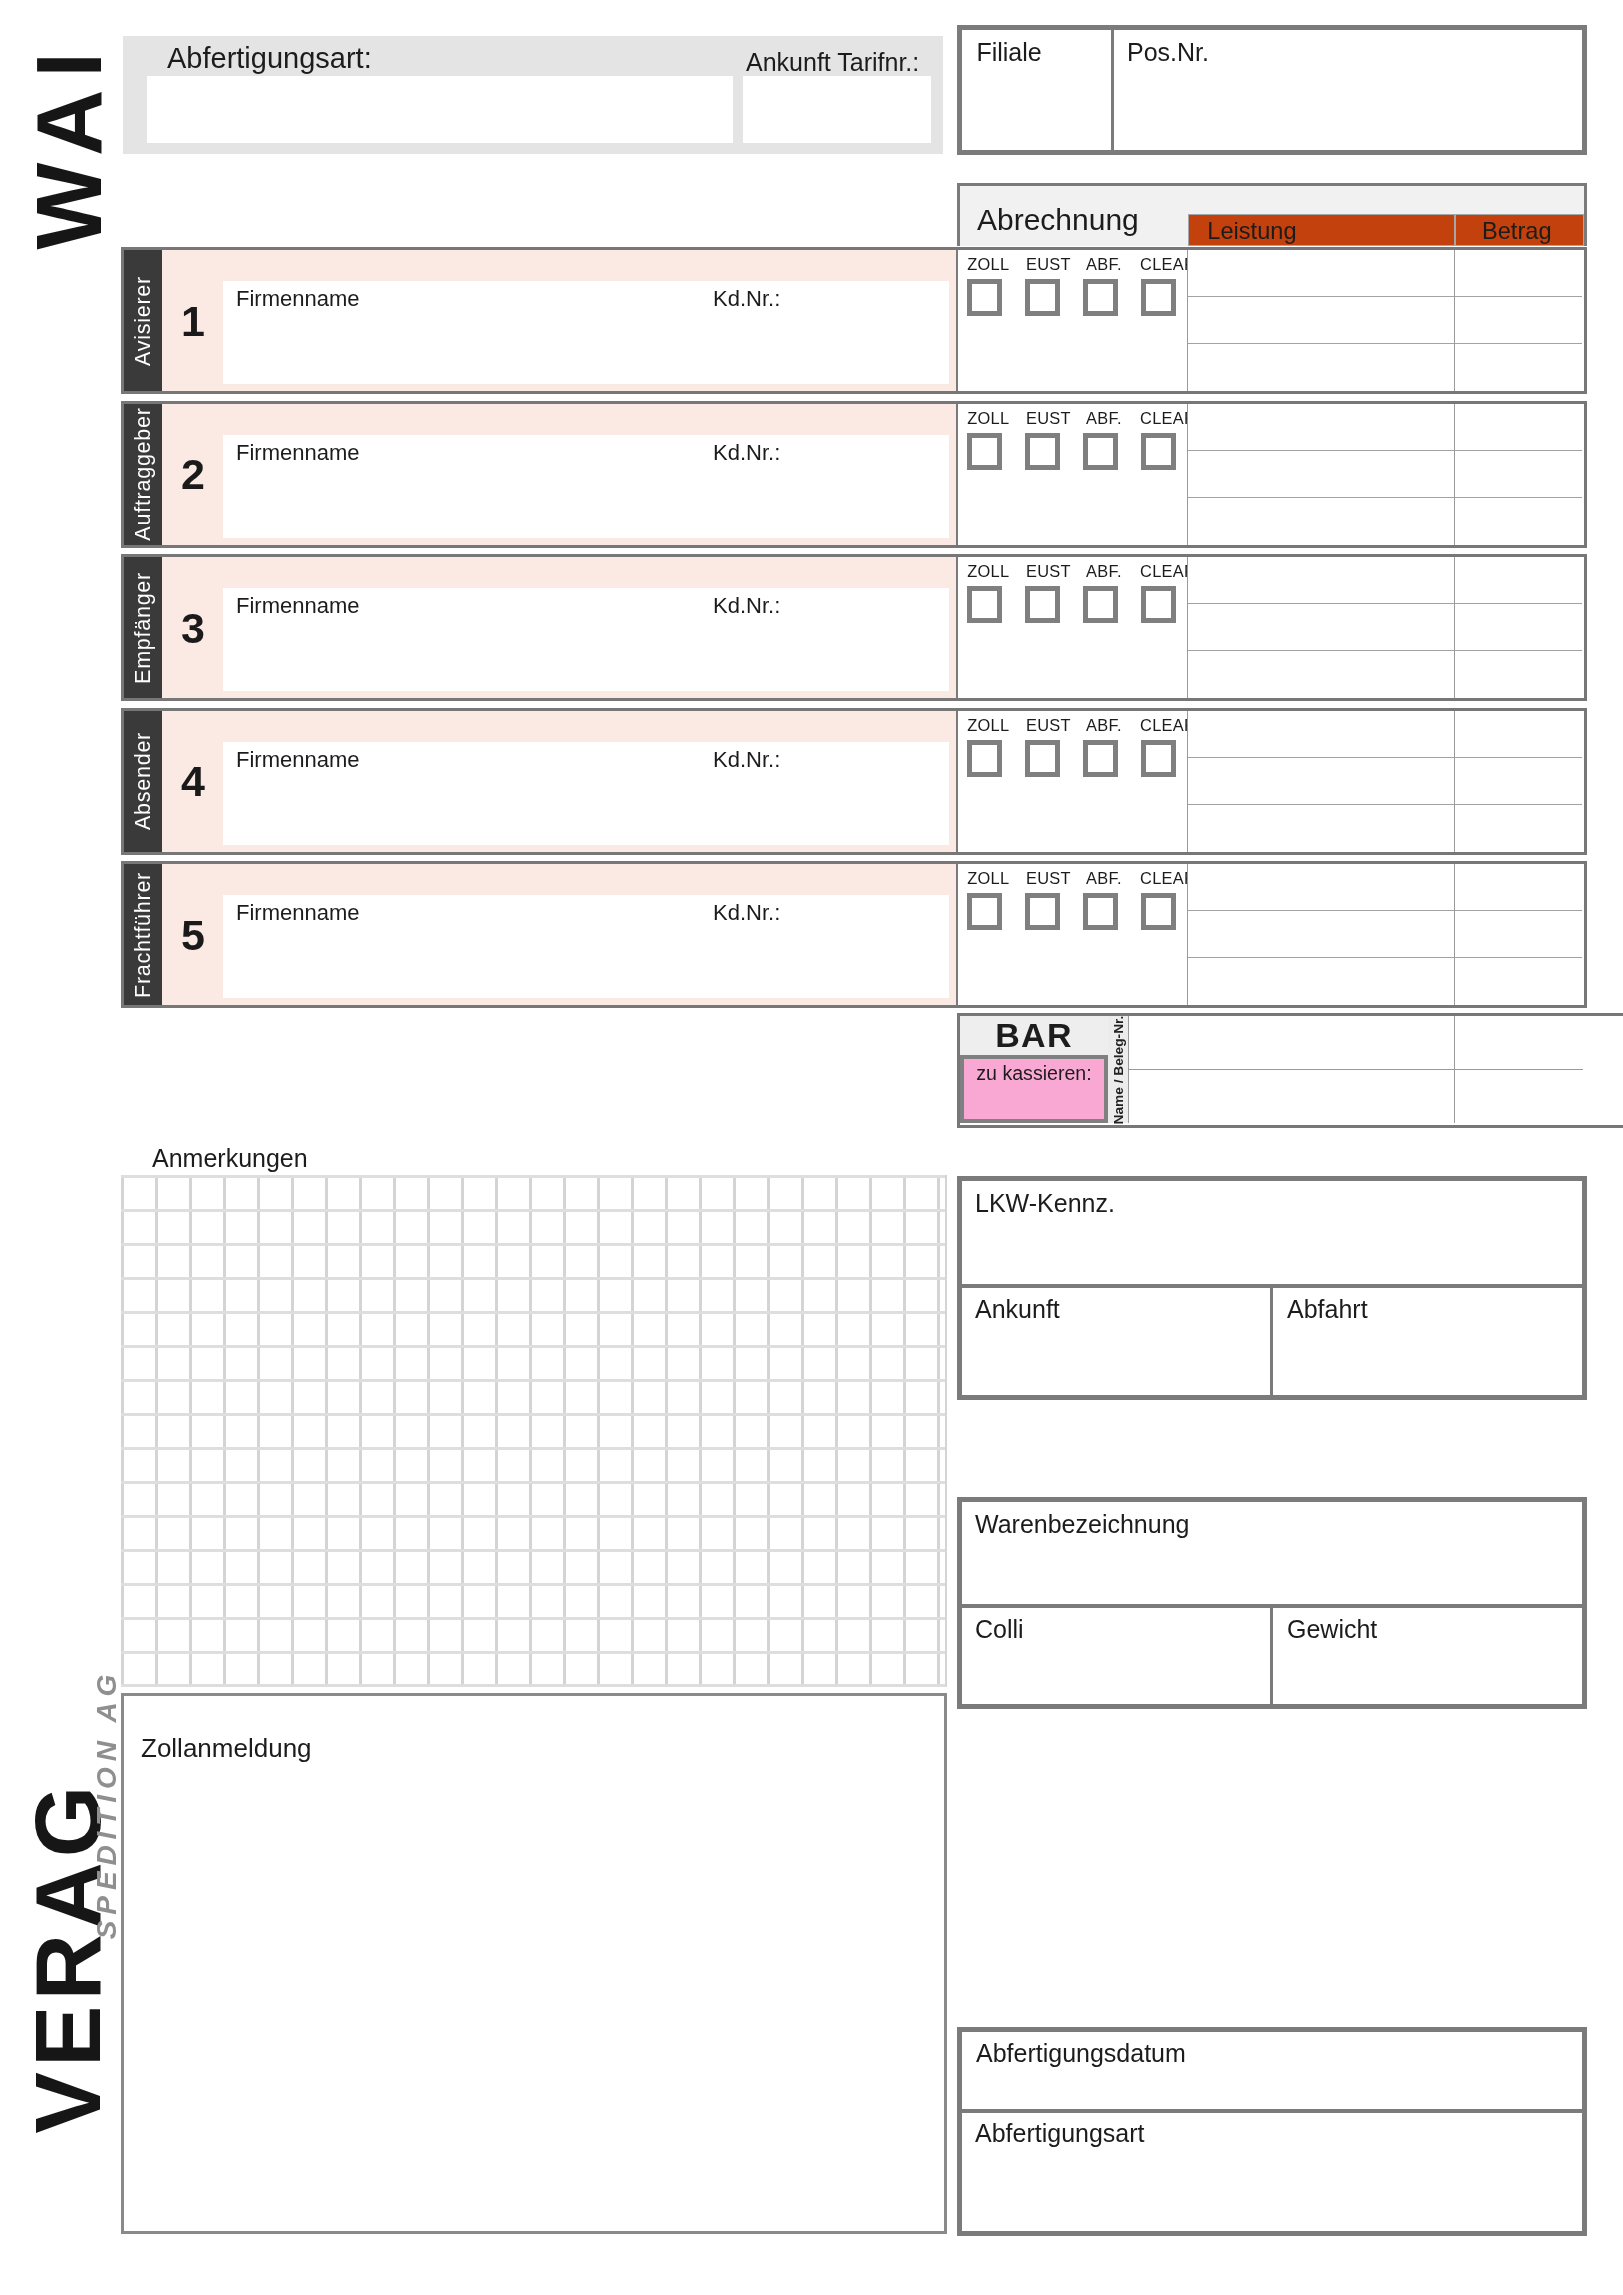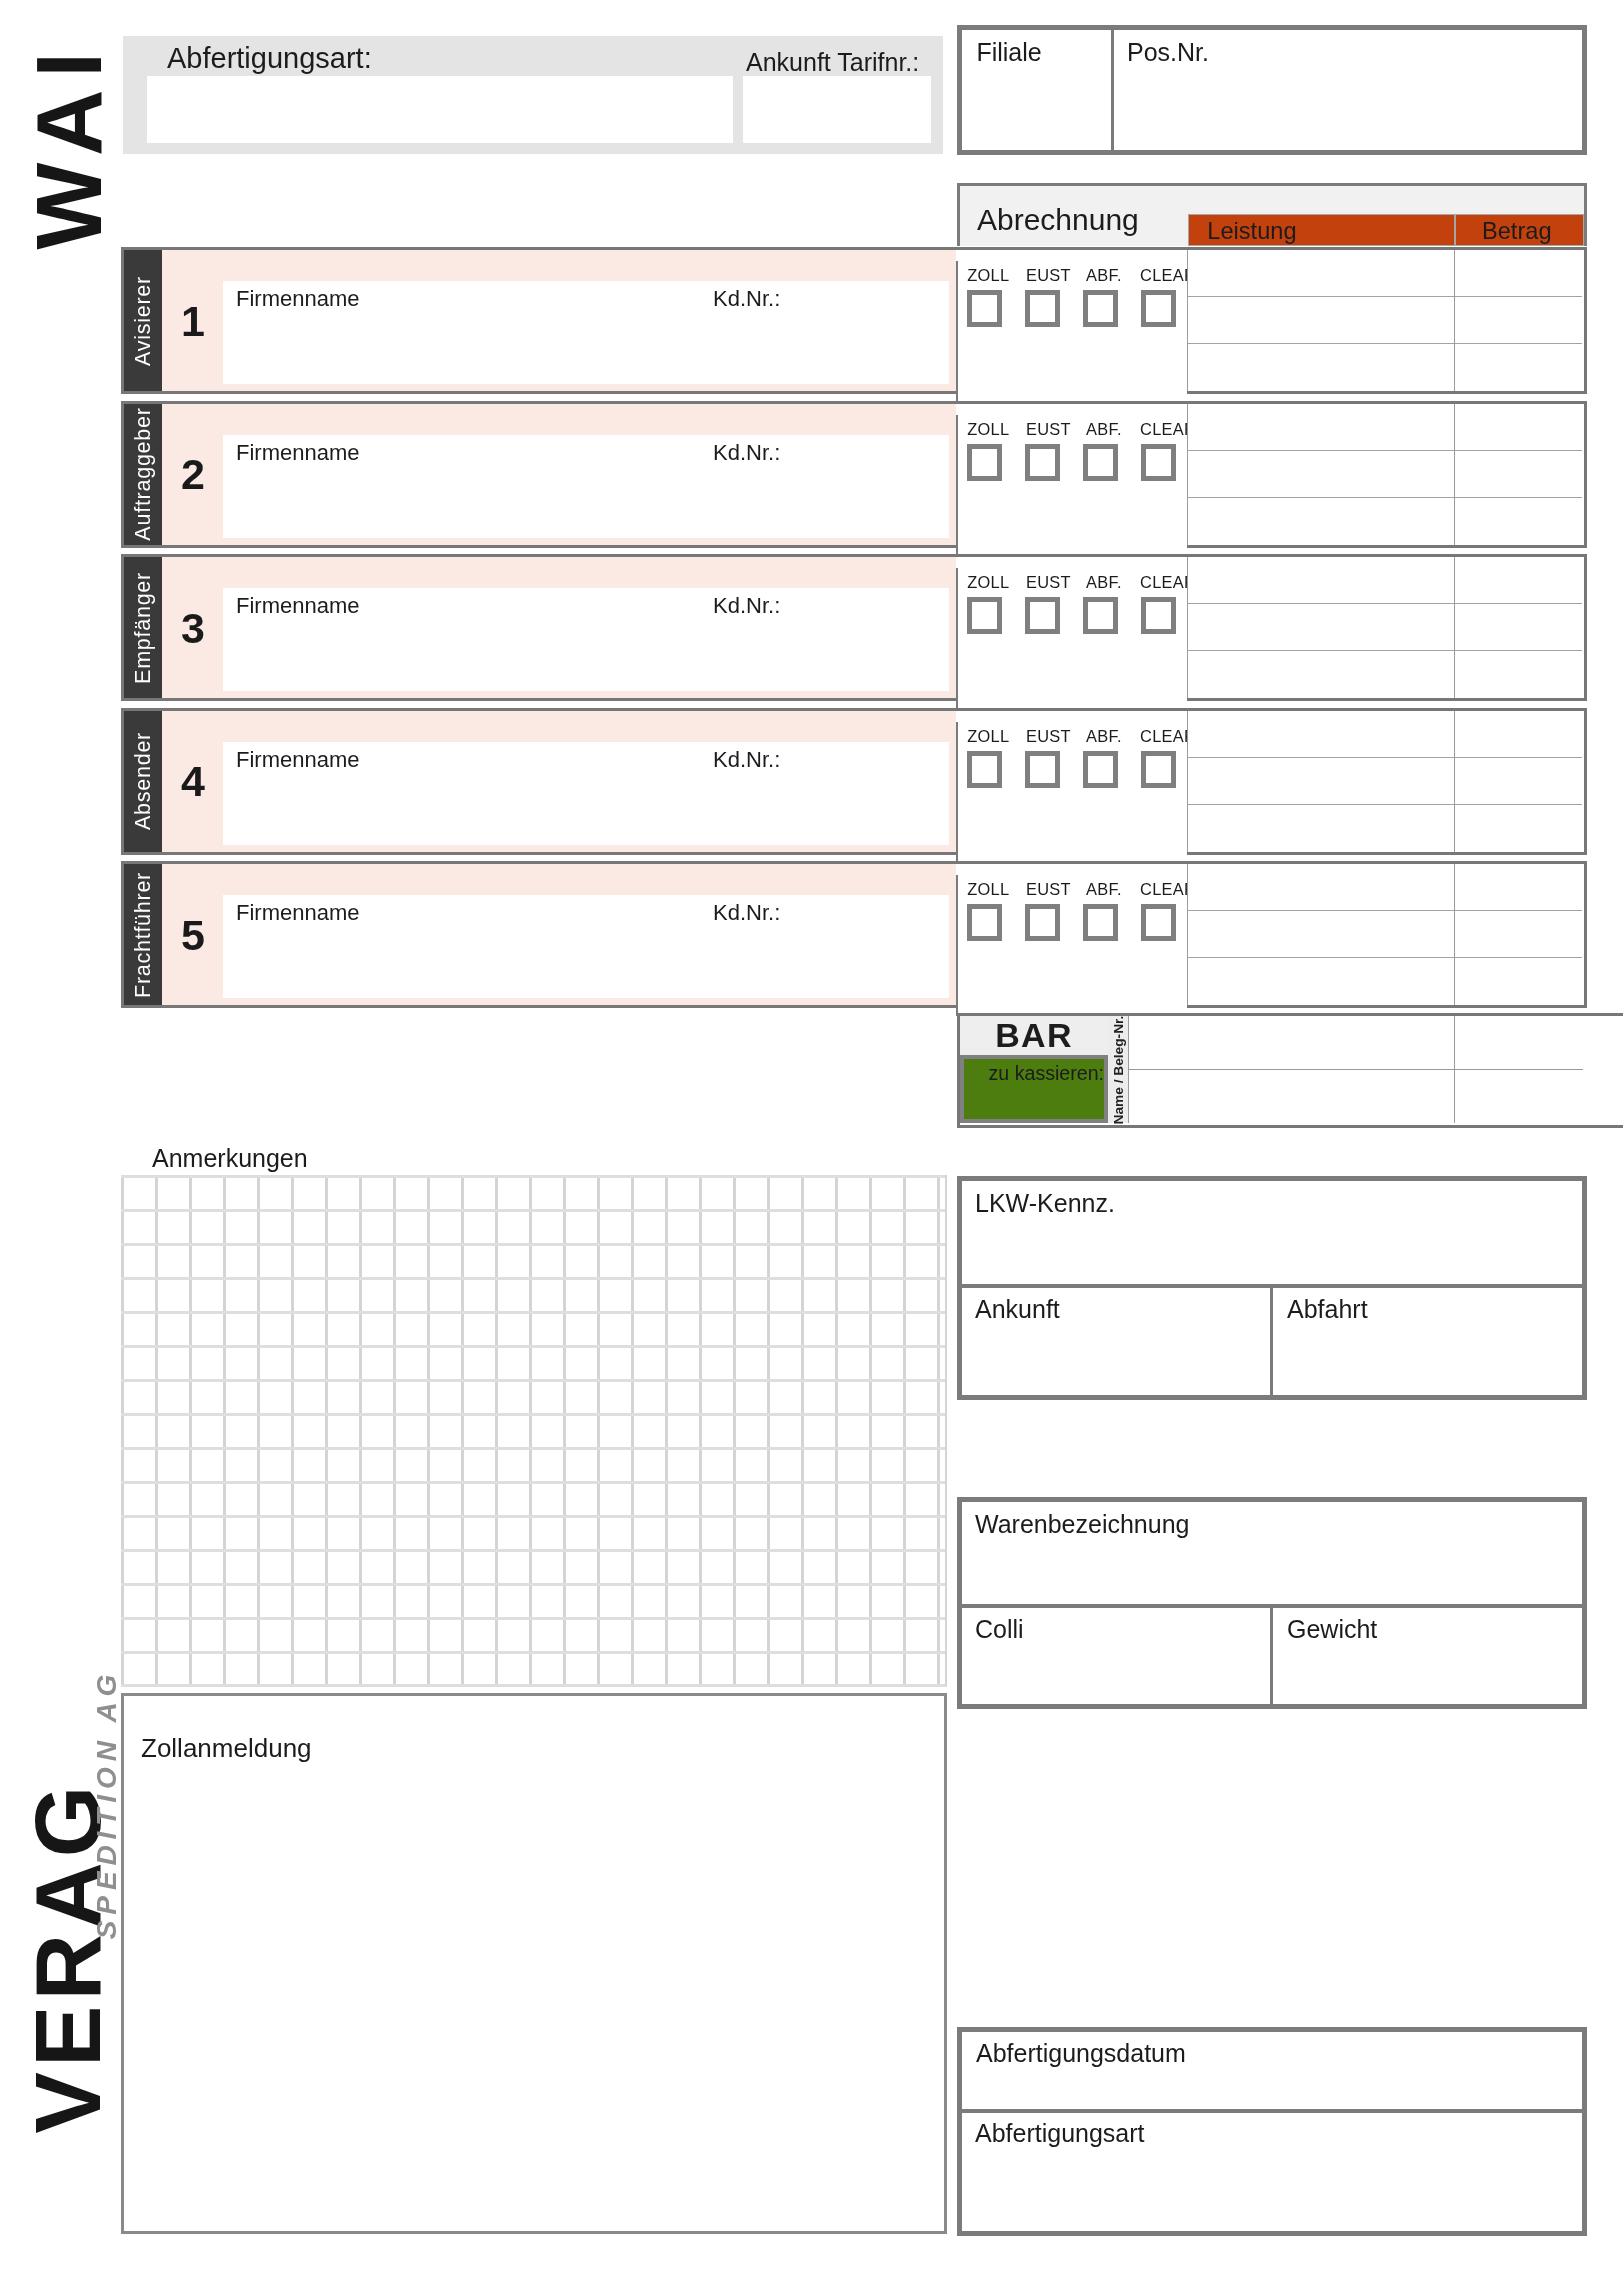--- a/index.html
+++ b/index.html
@@ -45,41 +45,41 @@
              border:3.9px solid #777777;box-sizing:border-box;background:#fff;}
   .tab{position:absolute;left:0;top:0;width:38px;height:100%;background:#3a3a3a;}
   .tab-text{position:absolute;left:50%;top:50%;transform:translate(-50%,-50%) rotate(-90deg);
             color:#fff;font-size:21.6px;white-space:nowrap;letter-spacing:0.7px;}
   .pink-zone{position:absolute;left:38px;top:0;width:794px;height:100%;background:#fbe9e3;}
   .rownum{position:absolute;left:41px;top:50%;transform:translateY(-50%);width:56px;
           text-align:center;font-size:43px;font-weight:bold;color:#1a1a1a;}
   .company-box{position:absolute;left:99px;top:31px;width:726px;height:103px;background:#fff;}
   .firmenname-label{position:absolute;left:13px;top:5.2px;font-size:22px;}
   .kdnr-label{position:absolute;left:462px;top:5.2px;font-size:22px;margin-left:28px;}
-  .cbzone{position:absolute;left:832px;top:11px;width:231px;height:100%;background:#fff;
+  .cbzone{position:absolute;left:832px;top:0;width:231px;height:100%;background:#fff;
           border-left:2px solid #7a7a7a;box-sizing:border-box;}
   .cb-label{position:absolute;top:5.2px;font-size:16.4px;letter-spacing:0.3px;}
   .cbl0{left:9.2px;} .cbl1{left:68px;} .cbl2{left:128px;} .cbl3{left:182px;}
   .cb{position:absolute;top:29px;width:35px;height:37px;border:5.2px solid #7f7f7f;
       background:#fff;box-sizing:border-box;}
   .cb0{left:9.2px;} .cb1{left:67px;} .cb2{left:125px;} .cb3{left:183px;}
   .leistung-col{position:absolute;left:1063px;top:0;width:267px;height:100%;background:#fff;
                 border-left:1.3px solid #9a9a9a;box-sizing:border-box;}
   .betrag-col{position:absolute;left:1330px;top:0;width:128px;height:100%;background:#fff;
               border-left:1.3px solid #9a9a9a;box-sizing:border-box;}
   .subline{position:absolute;left:0;right:0;height:1.3px;background:#a3a3a3;}
   .s1{top:46px;} .s2{top:93px;}
 
   
   .bar-block{left:957px;top:1013px;width:688px;height:115px;border:3.9px solid #777777;
              box-sizing:border-box;background:#fff;}
   .bar-label-box{left:0;top:0;width:148px;height:39px;background:#eeeeee;text-align:center;}
   .bar-title{font-size:34px;font-weight:bold;line-height:39px;letter-spacing:1.3px;}
   .zu-box{left:0;top:39px;width:148px;height:68px;border:4.6px solid #808080;
-          box-sizing:border-box;background:#4d7c0f;text-align:right;}
+          box-sizing:border-box;background:#f9a8d4;text-align:center;}
   .zu-label{font-size:19.6px;margin-top:2.6px;display:inline-block;}
   .name-strip{left:148px;top:0;width:19.6px;height:107px;background:#ececec;}
   .name-text{position:absolute;left:50%;top:50%;transform:translate(-50%,-50%) rotate(-90deg);
              font-size:13.7px;font-weight:bold;white-space:nowrap;color:#222;}
   .bar-table{left:168px;top:0;width:455px;height:107px;border-left:1.3px solid #9a9a9a;box-sizing:border-box;}
   .bar-divider{position:absolute;left:0;right:0;top:53px;height:1.3px;background:#9a9a9a;}
   .bar-vert{position:absolute;left:325px;top:0;bottom:0;width:1.3px;background:#9a9a9a;}
 
   
   .anmerkungen-label{left:152px;top:1144px;font-size:25px;}

